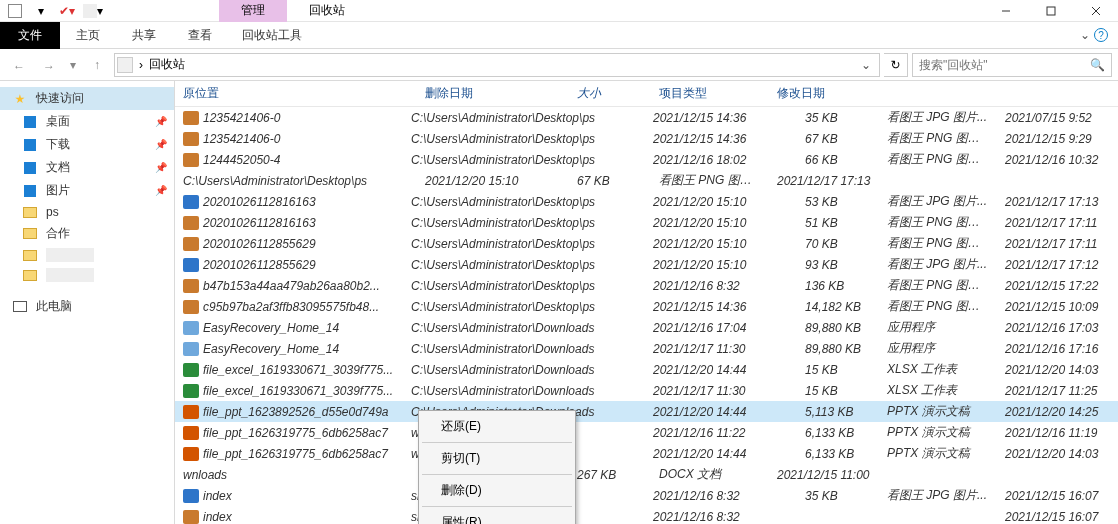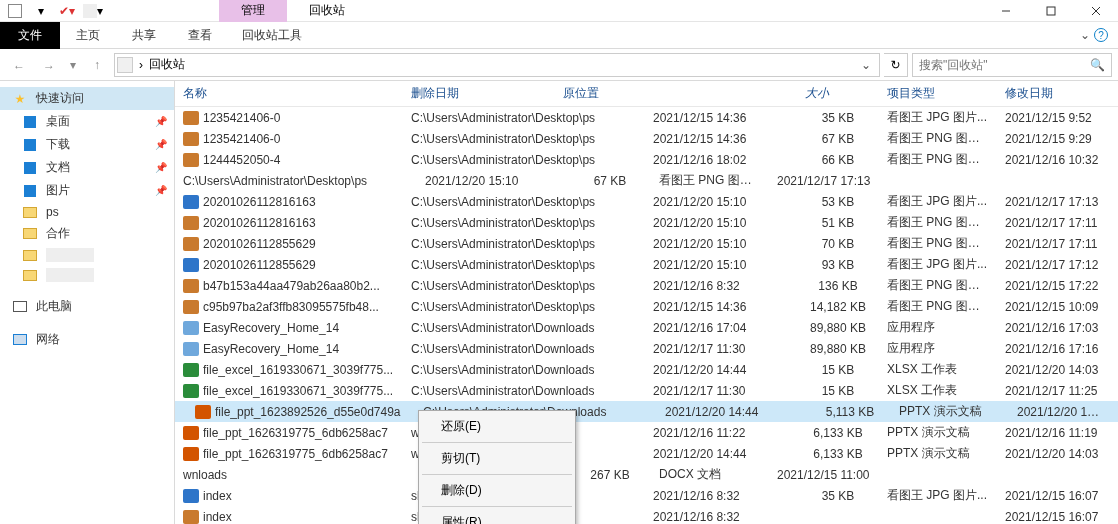--- a/index.html
+++ b/index.html
@@ -38,26 +38,26 @@
 .side-sp{height:10px;}
 .content{flex:1;display:flex;flex-direction:column;overflow:hidden;}
 .cols{height:26px;display:flex;align-items:center;border-bottom:1px solid #e8e8e8;color:#1b4f8f;padding-right:10px;}
 .col{padding:0 8px;border-right:1px solid transparent;}
 .col-name{width:228px;}
 .col-orig{width:242px;}
 .col-del{width:152px;}
 .col-size{width:82px;text-align:left;font-style:italic;}
 .col-type{width:118px;}
 .col-mod{flex:1;}
-.rows{flex:1;overflow:hidden;}
+.rows{flex:1;overflow:hidden;font-style:italic;}
 .row{height:21px;display:flex;align-items:center;padding-right:10px;}
-.row.selected{background:#cde8f9;padding-left:12px;}
+.row.selected{background:#cde8f9;}
 .row.cut{background:#fff;color:#333;}
 .cell{padding:0 8px;white-space:nowrap;overflow:hidden;text-overflow:ellipsis;color:#333;}
-.cell.sz{text-align:center;}
+.cell.sz{text-align:left;}
 .c-name{width:228px;display:flex;align-items:center;gap:4px;}
 .c-orig{width:242px;}
 .c-del{width:152px;}
 .c-size{width:82px;}
 .c-type{width:118px;}
 .c-mod{flex:1;}
 .ficon{width:16px;height:14px;display:inline-block;font-size:10px;font-weight:bold;color:#fff;text-align:center;line-height:14px;border-radius:2px;}
 .ficon.png{background:#c97a2e;}
 .ficon.jpg{background:#2e75c9;}
 .ficon.exe{background:#6fa8dc;}
@@ -201,48 +201,41 @@
         </div>
       </div>
     <div class="side-sp"></div>
     <div class="side-item" style="padding-left:12px;">
       <span class="side-icon">
           <span class="pc-ico"></span>
         </span>
       <span>此电脑</span>
     </div>
     <div class="side-sp"></div>
-    <div class="side-item" style="padding-left:12px;">
-      <span class="side-icon">
-          <span class="net-ico"></span>
-        </span>
-      <span>网络</span>
-    </div>
   </div>
 
   <div class="content">
     <div class="cols">
-      <div class="col col-name">名称</div>
+      <div class="col col-orig">原位置</div>
       <div class="col col-del">删除日期</div>
-      <div class="col col-orig">原位置</div>
       <div class="col col-size">大小</div>
       <div class="col col-type">项目类型</div>
       <div class="col col-mod">修改日期</div>
     </div>
     <div class="rows" id="rows">
         <div class="row cut">
           <div class="cell c-name">
             <span class="ficon png"></span>
             <span>1235421406-0</span>
           </div>
           <div class="cell c-orig">C:\Users\Administrator\Desktop\ps</div>
           <div class="cell c-del">2021/12/15 14:36</div>
           <div class="cell c-size sz">35 KB</div>
           <div class="cell c-type">看图王 JPG 图片...</div>
-          <div class="cell c-mod">2021/12/15 9:52</div>
+          <div class="cell c-mod">2021/07/15 9:52</div>
         </div>
         <div class="row">
           <div class="cell c-name">
             <span class="ficon png"></span>
             <span>1235421406-0</span>
           </div>
           <div class="cell c-orig">C:\Users\Administrator\Desktop\ps</div>
           <div class="cell c-del">2021/12/15 14:36</div>
           <div class="cell c-size sz">67 KB</div>
           <div class="cell c-type">看图王 PNG 图片...</div>

